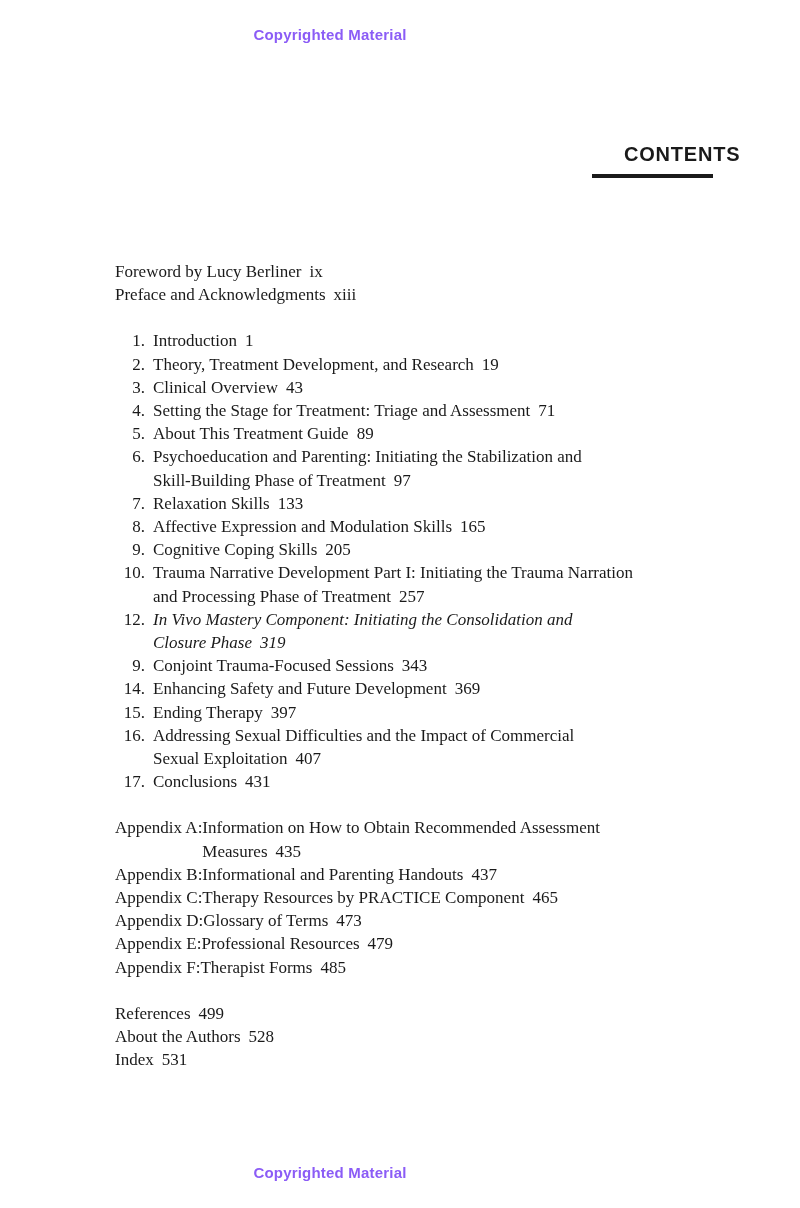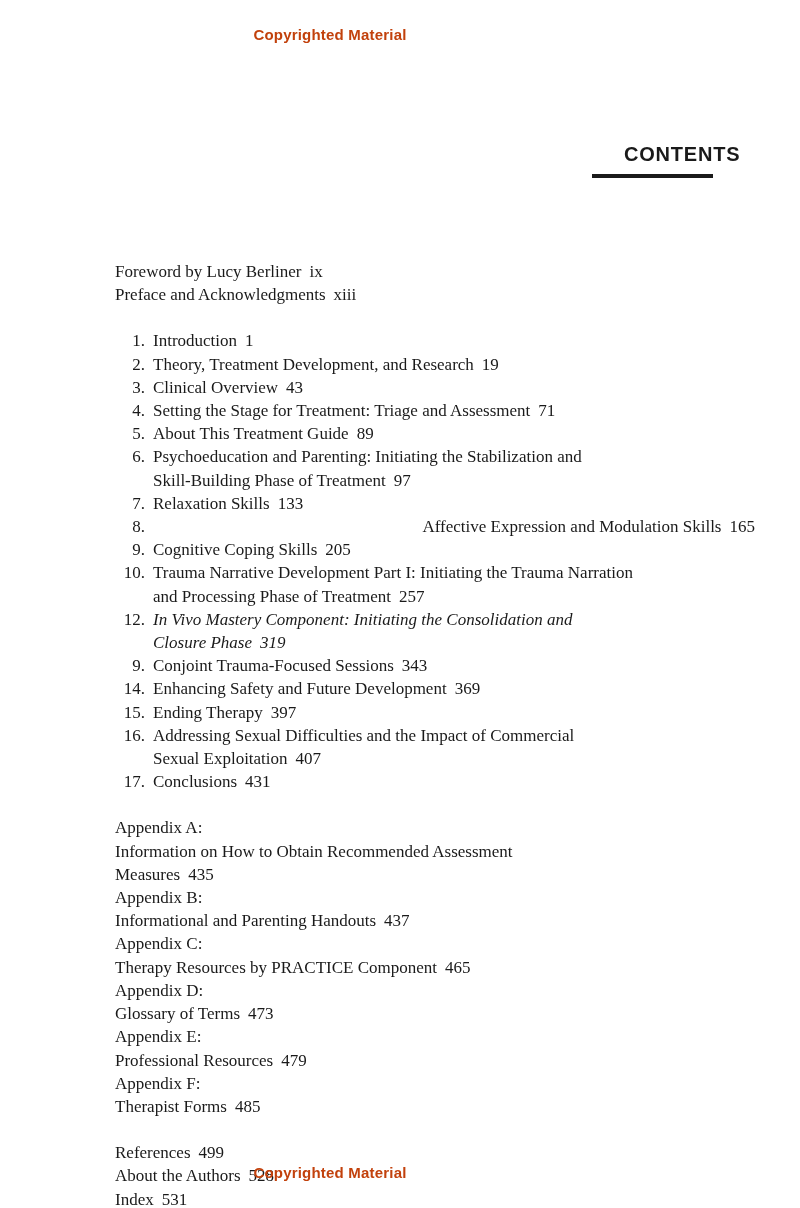--- a/index.html
+++ b/index.html
@@ -1,20 +1,20 @@
 <!DOCTYPE html>
 <html><head>
   <meta charset="utf-8">
   <style>
     html, body { margin: 0; padding: 0; background: #ffffff; }
     body { width: 800px; height: 1208px; position: relative; overflow: hidden; }
     .watermark {
       position: absolute; left: 0; width: 660px; text-align: center;
       font-family: "Liberation Sans", sans-serif; font-weight: bold;
-      font-size: 15px; color: #c2410c; letter-spacing: 0.2px;
+      font-size: 15px; color: #8b5cf6; letter-spacing: 0.2px;
     }
     .wm-top { top: 26px; }
     .wm-bottom { top: 1164px; }
     .heading {
       position: absolute; top: 143px; left: 624px; width: 121px;
       font-family: "Liberation Sans", sans-serif; font-weight: bold;
       font-size: 20px; color: #1a1a1a; letter-spacing: 0.8px;
       text-align: left;
     }
     .heading-rule {
@@ -26,21 +26,21 @@
       font-family: "Liberation Serif", serif; font-size: 17px;
       color: #1a1a1a; line-height: 23.2px;
     }
     .block { margin: 0; padding: 0; }
     .gap { height: 23px; }
     .line { white-space: nowrap; }
     .pg { margin-left: 8px; }
     .ch { display: flex; }
     .ch .num { width: 30px; text-align: right; padding-right: 0; flex: 0 0 30px; }
     .ch .body { padding-left: 0; flex: 1; }
-    .app { display: flex; flex-direction: column; }
+    .app { display: flex; }
     .app .label { flex: 0 0 auto; white-space: nowrap; }
     .app .body { flex: 1; }
   </style>
 </head>
 <body>
 
 <div class="watermark wm-top">Copyrighted Material</div>
 
 <div class="heading">CONTENTS</div>
 <div class="heading-rule"></div>
@@ -90,21 +90,21 @@
         </div>
       </div>
       <div class="ch">
         <span class="num">7.</span>
         <div class="body" style="padding-left: 8px;">
           <div class="line"><span>Relaxation Skills</span><span class="pg">133</span></div>
         </div>
       </div>
       <div class="ch">
         <span class="num">8.</span>
-        <div class="body" style="padding-left: 8px; text-align: right;">
+        <div class="body" style="padding-left: 8px;">
           <div class="line"><span>Affective Expression and Modulation Skills</span><span class="pg">165</span></div>
         </div>
       </div>
       <div class="ch">
         <span class="num">9.</span>
         <div class="body" style="padding-left: 8px;">
           <div class="line"><span>Cognitive Coping Skills</span><span class="pg">205</span></div>
         </div>
       </div>
       <div class="ch">

